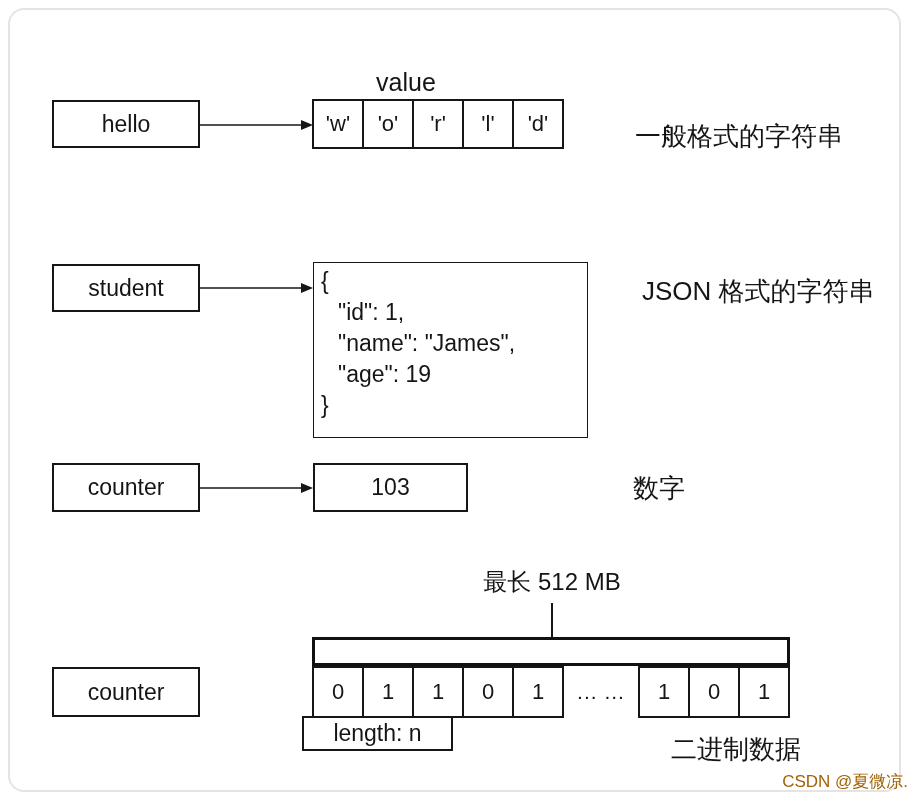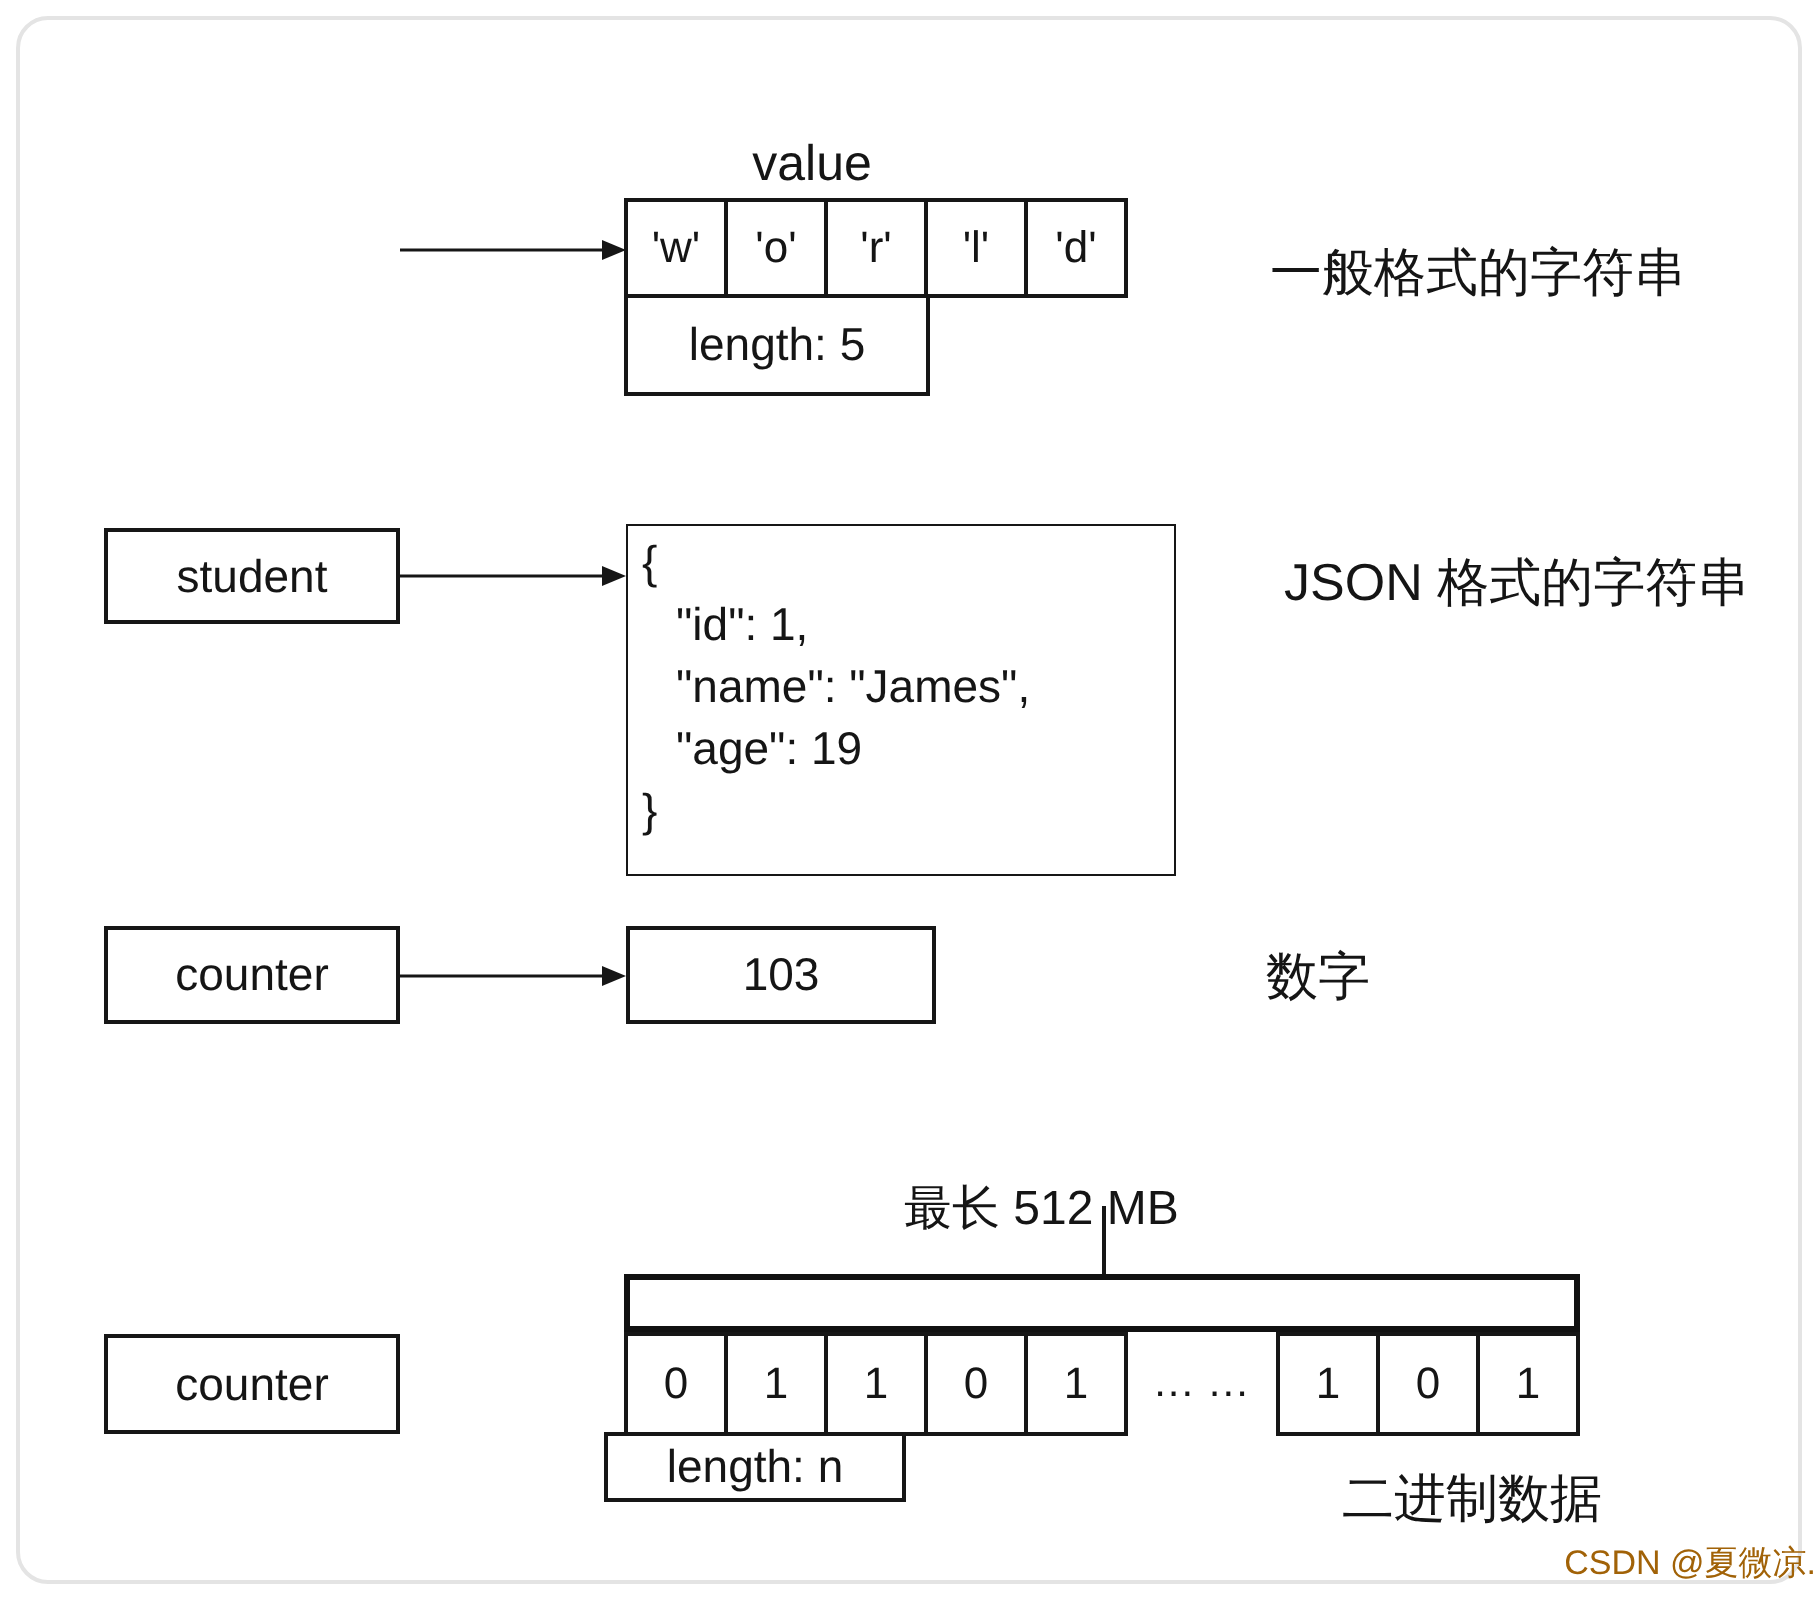--- a/index.html
+++ b/index.html
@@ -35,46 +35,46 @@
     position:absolute; border:2px solid #161616; background:#fff;
     display:flex; align-items:center; justify-content:center; font-size:23px;
   }
   .jsonbox {
     position:absolute; left:313px; top:262px; width:275px; height:176px;
     border:1.5px solid #161616; background:#fff; font-size:23px; padding-top:3px;
   }
   .json-line { line-height:31px; padding-left:7px; white-space:pre; }
   .json-line.indent { padding-left:24px; }
   .note { position:absolute; font-size:26px; white-space:nowrap; }
-  .maxlabel { position:absolute; left:452px; top:588px; width:200px; font-size:24px; white-space:nowrap; }
+  .maxlabel { position:absolute; left:452px; top:566px; width:200px; text-align:center; font-size:24px; white-space:nowrap; }
   .vline { position:absolute; left:551px; top:603px; width:2px; height:34px; background:#161616; }
   .thickbox { position:absolute; left:312px; top:637px; width:478px; height:29px; border:3px solid #111; background:#fff; }
   .watermark { position:absolute; right:1px; bottom:7px; font-size:17px; color:#a16207; }
 </style>
 </head>
 <body>
 
 <div class="canvas">
   <div class="frame"></div>
 
   <div class="hdr" style="left:346px; top:36px;margin-top:32px;">value</div>
 
+  <div class="kbox" style="left:52px; top:100px;">
+    <span>hello</span>
+  </div>
   <svg class="arrow" style="left:198px; top:117px;" width="118" height="16">
     <line x1="2" y1="8" x2="104" y2="8" stroke="#161616" stroke-width="1.6"></line>
     <polygon points="103,3 115,8 103,13" fill="#161616"></polygon>
   </svg>
   <div class="cellrow" style="left:312px; top:99px;">
     <div class="cell h50">'w'</div>
     <div class="cell h50 mL">'o'</div>
     <div class="cell h50 mL">'r'</div>
     <div class="cell h50 mL">'l'</div>
     <div class="cell h50 mL">'d'</div>
-  </div>
-  <div class="lenbox" style="left:312px; top:147px; width:153px; height:51px;">
-    <span>length: 5</span>
   </div>
   <div class="note" style="left:635px; top:119px;">一般格式的字符串</div>
 
   <div class="kbox" style="left:52px; top:264px;">
     <span>student</span>
   </div>
   <svg class="arrow" style="left:198px; top:280px;" width="118" height="16">
     <line x1="2" y1="8" x2="104" y2="8" stroke="#161616" stroke-width="1.6"></line>
     <polygon points="103,3 115,8 103,13" fill="#161616"></polygon>
   </svg>

